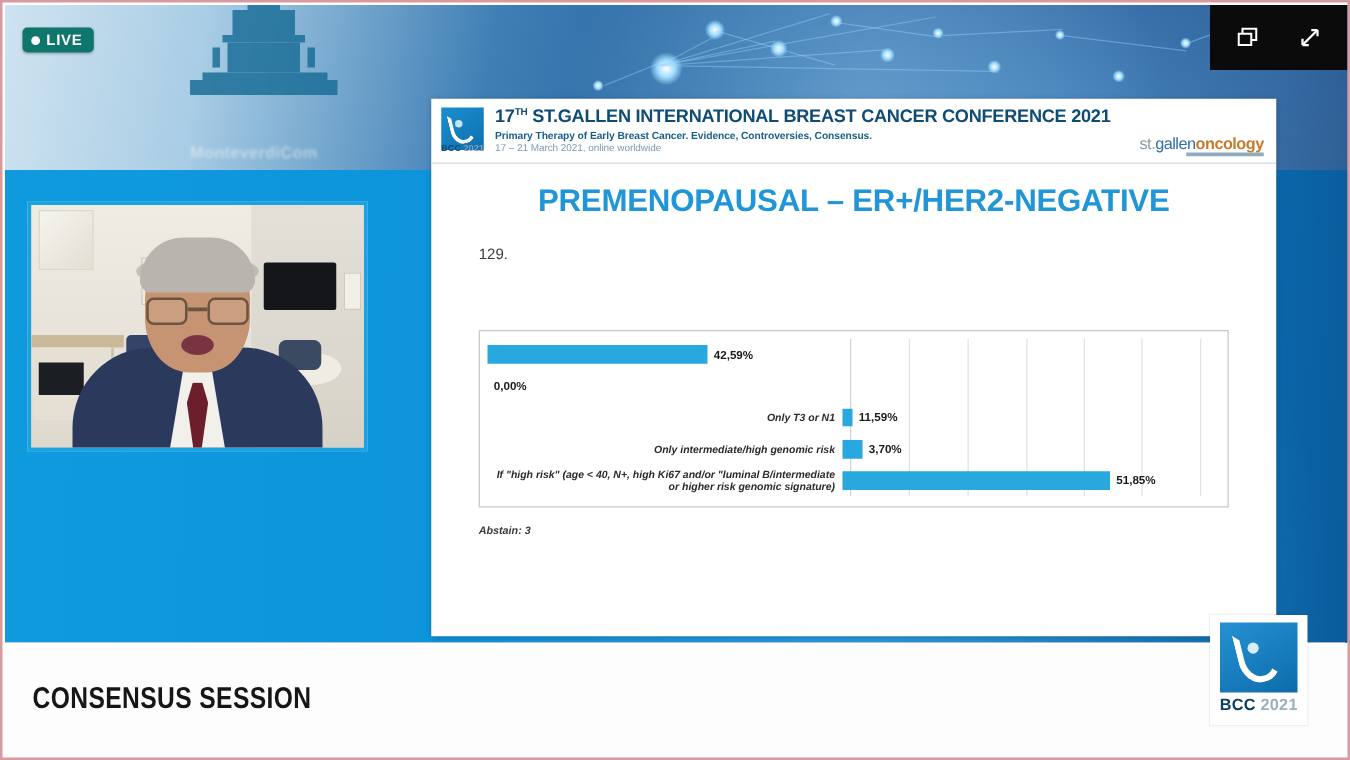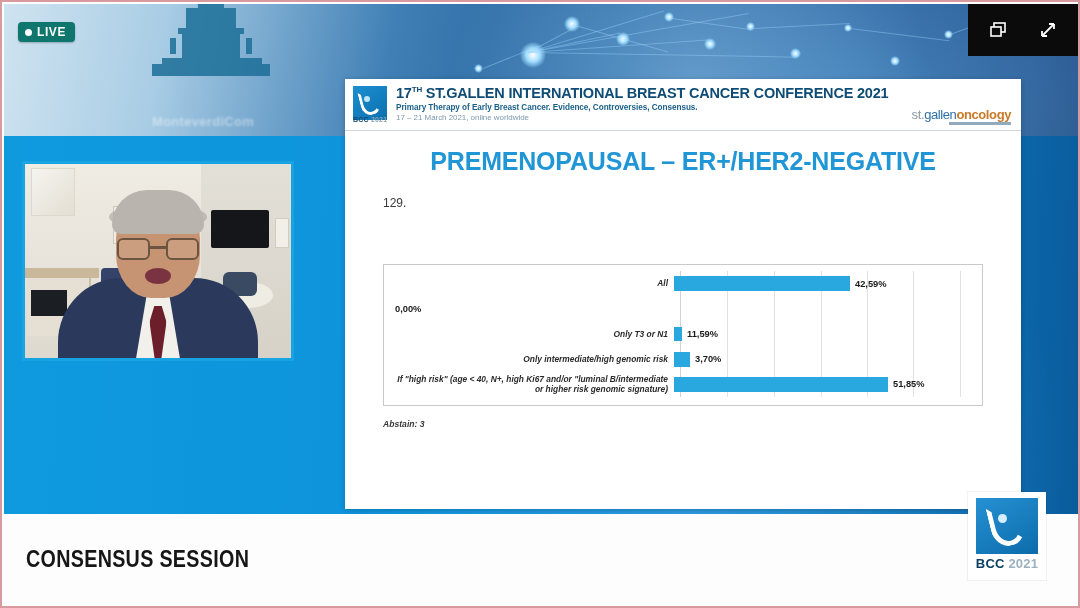--- a/index.html
+++ b/index.html
@@ -403,21 +403,20 @@
             <span class="gl" style="left:16.6%"></span>
             <span class="gl" style="left:33.3%"></span>
             <span class="gl" style="left:50%"></span>
             <span class="gl" style="left:66.6%"></span>
             <span class="gl" style="left:83.3%"></span>
             <span class="gl" style="left:100%"></span>
           </div>
           <div class="rows">
 
             <div class="row">
-              <div class="row-label">All</div>
               <div class="bar-wrap">
                 <span class="bar" style="width:176px"></span>
                 <span class="bar-val">42,59%</span>
               </div>
             </div>
 
             <div class="row">
               <div class="bar-wrap">
                 <span class="bar" style="width:0px"></span>
                 <span class="bar-val">0,00%</span>

